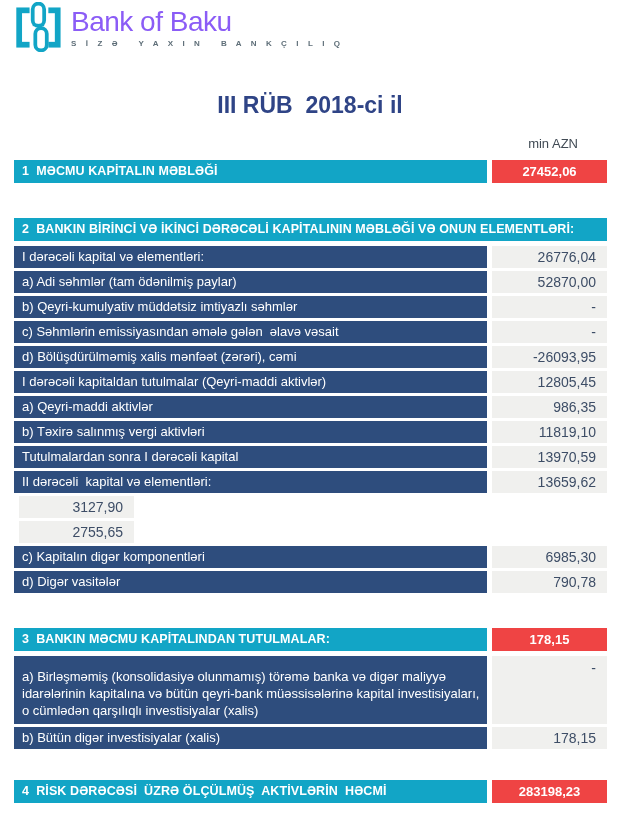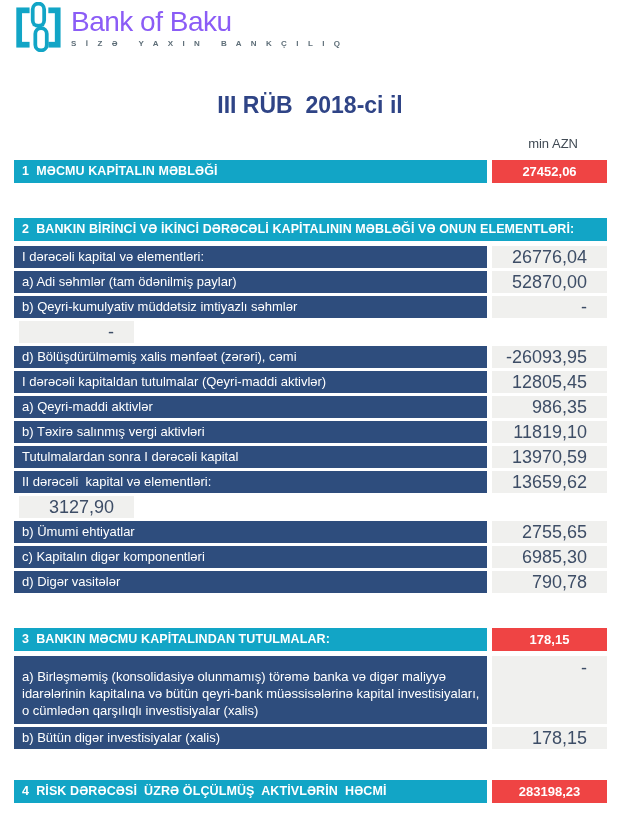--- a/index.html
+++ b/index.html
@@ -56,23 +56,23 @@
 
   .data-row { display: flex; margin-bottom: 3px; }
   .row-label {
     background: #2E4D7D; color: #ffffff;
     font-size: 13px; line-height: 22px; min-height: 22px;
     padding-left: 8px; padding-right: 6px; white-space: pre-wrap;
     flex: 1 1 auto;
   }
   .row-value {
     background: #F0F0EE; color: #3D4D66;
-    font-size: 18px; line-height: 22px; min-height: 22px;
+    font-size: 14px; line-height: 22px; min-height: 22px;
     width: 115px; flex: 0 0 115px; margin-left: 5px;
-    text-align: right; padding-right: 20px; white-space: pre;
+    text-align: right; padding-right: 11px; white-space: pre;
   }
   .data-row.multiline .row-label { line-height: 17px; padding-top: 12px; padding-bottom: 5px; }
   .data-row.multiline .row-value { line-height: 17px; padding-top: 4px; }
 
   .gap-l  { height: 35px; }
   .gap-s  { height: 5px; }
   .gap-m  { height: 28px; }
 </style>
 </head>
 <body>
@@ -118,20 +118,21 @@
         </div>
         <div class="data-row">
           <div class="row-label">a) Adi səhmlər (tam ödənilmiş paylar)</div>
           <div class="row-value">52870,00</div>
         </div>
         <div class="data-row">
           <div class="row-label">b) Qeyri-kumulyativ müddətsiz imtiyazlı səhmlər</div>
           <div class="row-value">-</div>
         </div>
         <div class="data-row">
+          <div class="row-label">c) Səhmlərin emissiyasından əmələ gələn  əlavə vəsait</div>
           <div class="row-value">-</div>
         </div>
         <div class="data-row">
           <div class="row-label">d) Bölüşdürülməmiş xalis mənfəət (zərəri), cəmi</div>
           <div class="row-value">-26093,95</div>
         </div>
         <div class="data-row">
           <div class="row-label">I dərəcəli kapitaldan tutulmalar (Qeyri-maddi aktivlər)</div>
           <div class="row-value">12805,45</div>
         </div>
@@ -148,21 +149,20 @@
           <div class="row-value">13970,59</div>
         </div>
         <div class="data-row">
           <div class="row-label">II dərəcəli  kapital və elementləri:</div>
           <div class="row-value">13659,62</div>
         </div>
         <div class="data-row">
           <div class="row-value">3127,90</div>
         </div>
         <div class="data-row">
-          <div class="row-label">b) Ümumi ehtiyatlar</div>
           <div class="row-value">2755,65</div>
         </div>
         <div class="data-row">
           <div class="row-label">c) Kapitalın digər komponentləri</div>
           <div class="row-value">6985,30</div>
         </div>
         <div class="data-row">
           <div class="row-label">d) Digər vasitələr</div>
           <div class="row-value">790,78</div>
         </div>

